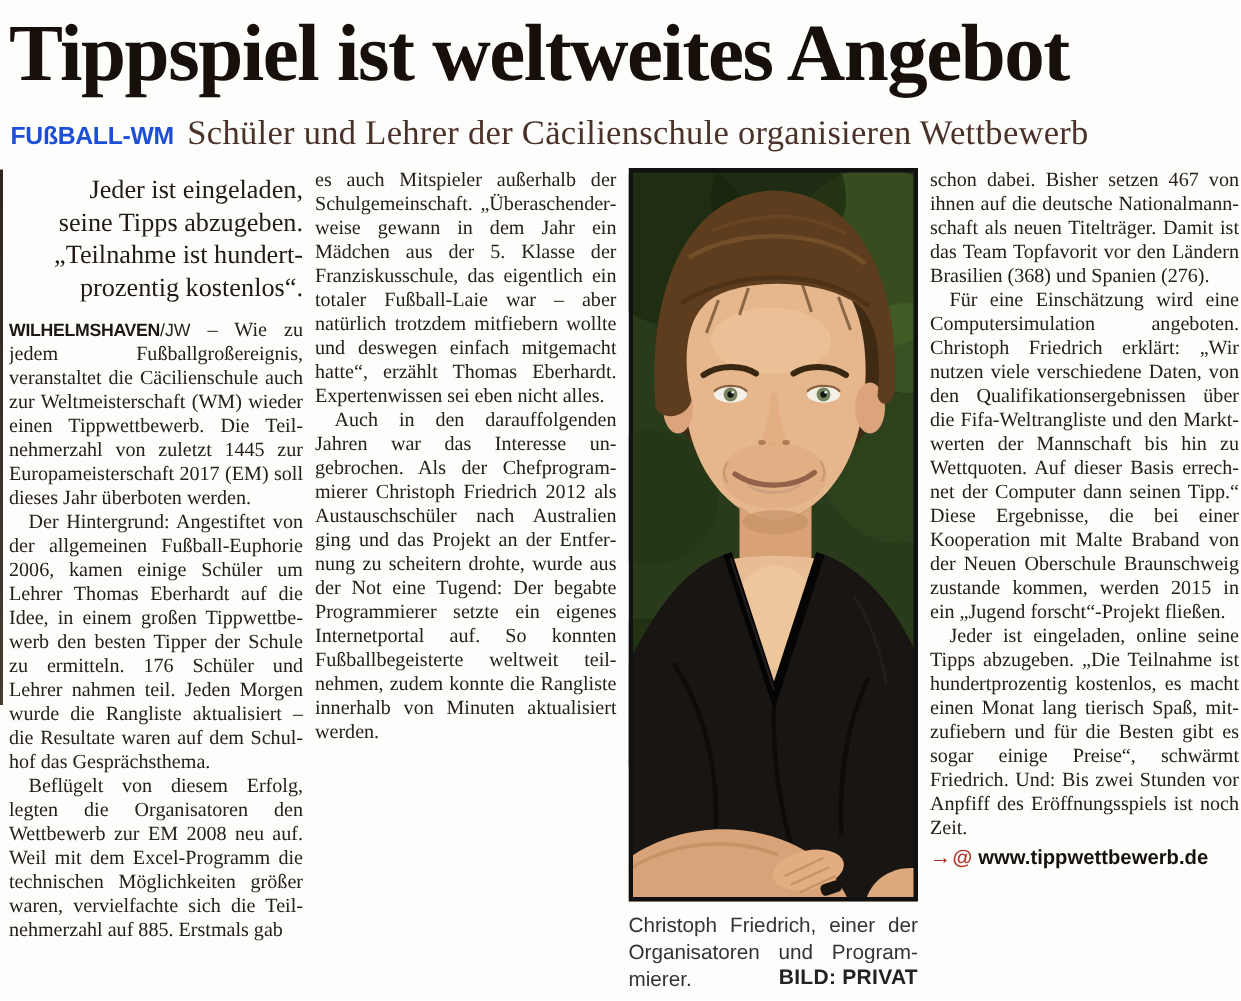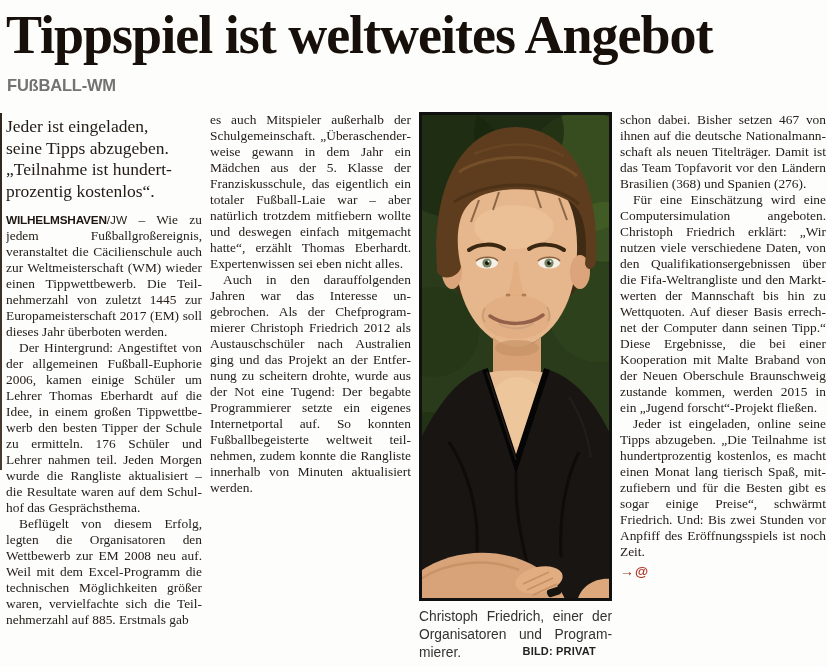--- a/index.html
+++ b/index.html
@@ -5,46 +5,46 @@
   html,body{margin:0;padding:0;background:#ffffff;}
   .page{position:relative;width:827px;height:667px;background:#fdfdfb;overflow:hidden;
         font-family:"Liberation Serif",serif;color:#26201b;}
 
   
   .headline{position:absolute;top:0px;left:6px;margin:0;white-space:nowrap;
             font-family:"Liberation Serif",serif;font-weight:700;font-size:54px;
             line-height:1.3;letter-spacing:-1px;color:#170f0a;}
   .kicker-row{position:absolute;top:76px;left:7px;display:flex;align-items:baseline;gap:9px;}
   .kicker{font-family:"Liberation Sans",sans-serif;font-weight:700;font-size:16.5px;
-          letter-spacing:-0.2px;color:#737373;}
+          letter-spacing:-0.2px;color:#1d4ed8;}
   .subheadline{font-family:"Liberation Serif",serif;font-size:23px;color:#4a3129;letter-spacing:0.2px;}
 
   
   .content{position:absolute;top:112px;left:6px;width:820px;height:555px;
            display:grid;grid-template-columns:196px 201px 193px 206px;column-gap:8px;
            overflow:hidden;}
   .col{overflow:hidden;}
 
   .lead{margin:4px 0 10px 0;font-size:17.5px;line-height:21.5px;color:#211a15;}
-  .lead span{display:block;}
+  .lead span{display:block;text-align:right;}
 
   p.body{margin:0;font-size:13.4px;line-height:16px;text-align:justify;
          color:#26201b;hyphens:auto;-webkit-hyphens:auto;}
   p.body.indent{text-indent:13px;}
   .dateline{font-family:"Liberation Sans",sans-serif;font-weight:700;font-size:11.8px;
             letter-spacing:-0.2px;color:#1d1712;}
   .dateline-credit{font-family:"Liberation Sans",sans-serif;font-size:11.8px;color:#2a241e;}
 
   
   figure{margin:0;}
   .photo-frame{width:193px;height:489px;display:block;}
   .caption{position:relative;margin-top:7px;font-family:"Liberation Sans",sans-serif;
            font-size:13.8px;line-height:18px;color:#333;text-align:justify;
            hyphens:auto;-webkit-hyphens:auto;}
-  .caption .credit{position:absolute;right:16px;bottom:2px;font-size:11px;font-weight:700;
+  .caption .credit{position:absolute;right:0;bottom:2px;font-size:14px;font-weight:700;
                    letter-spacing:0.2px;color:#222;background:#fdfdfb;padding-left:5px;}
 
   
   .weblink{margin-top:3px;display:flex;align-items:baseline;
            font-family:"Liberation Sans",sans-serif;font-weight:700;
            font-size:13.5px;color:#16120f;}
   .arrow-icon{color:#9c2f1f;font-weight:400;font-size:14px;margin-right:1px;}
   .at-icon{color:#b03427;font-weight:700;margin-right:4px;}
 
   
@@ -53,20 +53,21 @@
 </style>
 </head>
 <body>
 
 <div class="page">
 
   <h1 class="headline">Tippspiel ist weltweites Angebot</h1>
 
   <div class="kicker-row">
     <span class="kicker">FUßBALL-WM</span>
+    <span class="subheadline">Schüler und Lehrer der Cäcilienschule organisieren Wettbewerb</span>
   </div>
 
   <div class="left-rule"></div>
 
   <div class="content">
 
     <div class="col">
       <div class="lead">
         <span>Jeder ist eingeladen,</span>
         <span>seine Tipps abzugeben.</span>
@@ -160,17 +161,18 @@
       </div>
     </div>
 
     <div class="col">
       <p class="body">schon dabei. Bisher setzen 467 von ihnen auf die deutsche National­mann­schaft als neuen Titel­träger. Damit ist das Team Top­favorit vor den Ländern Brasilien (368) und Spanien (276).</p>
       <p class="body indent">Für eine Ein­schät­zung wird eine Computer­simula­tion an­geboten. Christoph Friedrich erklärt: „Wir nutzen viele ver­schie­dene Daten, von den Qualifika­tions­ergeb­nissen über die Fifa-Welt­rang­liste und den Markt­werten der Mannschaft bis hin zu Wett­quoten. Auf dieser Basis er­rech­net der Computer dann seinen Tipp.“ Diese Ergeb­nis­se, die bei einer Koope­ration mit Malte Braband von der Neuen Ober­schule Braun­schweig zustande kommen, werden 2015 in ein „Jugend forscht“-Projekt fließen.</p>
       <p class="body indent">Jeder ist ein­geladen, online seine Tipps abzugeben. „Die Teilnahme ist hundert­prozen­tig kostenlos, es macht einen Monat lang tierisch Spaß, mit­zu­fiebern und für die Besten gibt es sogar einige Preise“, schwärmt Friedrich. Und: Bis zwei Stunden vor Anpfiff des Eröff­nungs­spiels ist noch Zeit.</p>
       <div class="weblink">
         <span class="arrow-icon">→</span>
         <span class="at-icon">@</span>
+        <span class="url">www.tippwettbewerb.de</span>
       </div>
     </div>
 
   </div>
 </div>
 
 </body></html>

